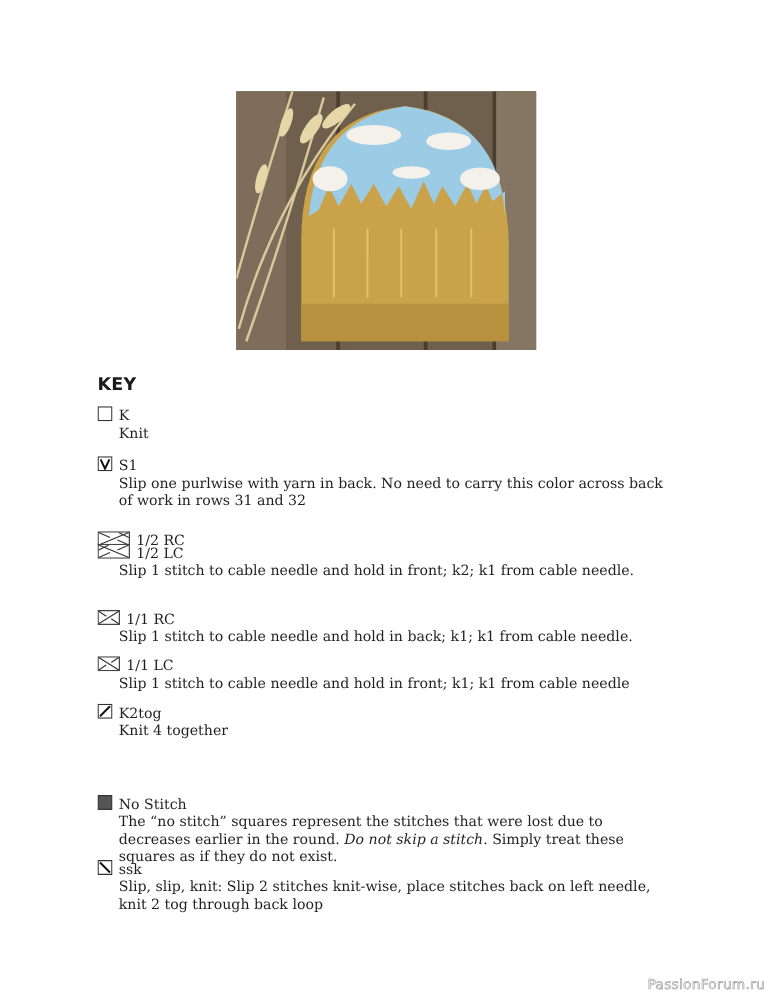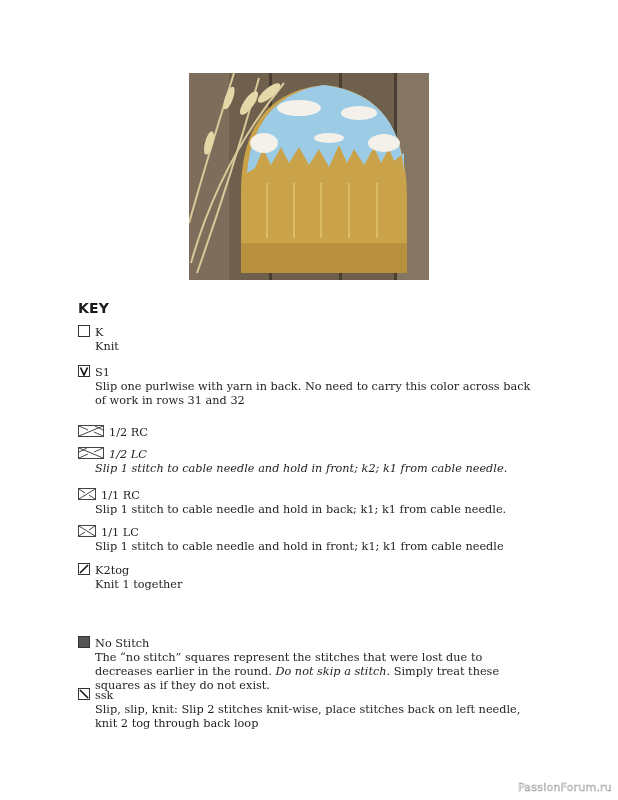--- a/index.html
+++ b/index.html
@@ -102,21 +102,21 @@
     <span class="icon">
       <svg width="26" height="12">
           <rect x="0.5" y="0.5" width="25" height="11" fill="#fff" stroke="#444"></rect>
           <path d="M1 11 L25 1 M1 1 L10 5 M16 7 L25 11 M17 1 L25 5" fill="none" stroke="#333" stroke-width="0.9"></path>
         </svg>
     </span>
     <span>1/2 RC</span>
   </div>
 </div>
 
-<div class="entry" style="top:448px;font-style:italic;">
+<div class="entry" style="top:436px;">
   <div class="head">
     <span class="icon">
       <svg width="26" height="12">
           <rect x="0.5" y="0.5" width="25" height="11" fill="#fff" stroke="#444"></rect>
           <path d="M1 1 L25 11 M1 11 L10 7 M16 5 L25 1 M1 5 L9 1" fill="none" stroke="#333" stroke-width="0.9"></path>
         </svg>
     </span>
     <span>1/2 LC</span>
   </div>
   <div class="desc">Slip 1 stitch to cable needle and hold in front; k2; k1 from cable needle.</div>
@@ -151,21 +151,21 @@
 <div class="entry" style="top:564px;">
   <div class="head">
     <span class="icon">
       <svg width="12" height="12">
           <rect x="0.5" y="0.5" width="11" height="11" fill="#fff" stroke="#333"></rect>
           <path d="M2 10 L10 2" stroke="#111" stroke-width="1.6"></path>
         </svg>
     </span>
     <span>K2tog</span>
   </div>
-  <div class="desc">Knit 1 together</div>
+  <div class="desc">Knit 4 together</div>
 </div>
 
 <div class="entry" style="top:601px;margin-top:36px;">
   <div class="head">
     <span class="icon">
       <svg width="12" height="12">
           <rect x="0.5" y="0.5" width="11" height="11" fill="#555" stroke="#333"></rect>
         </svg>
     </span>
     <span>No Stitch</span>

